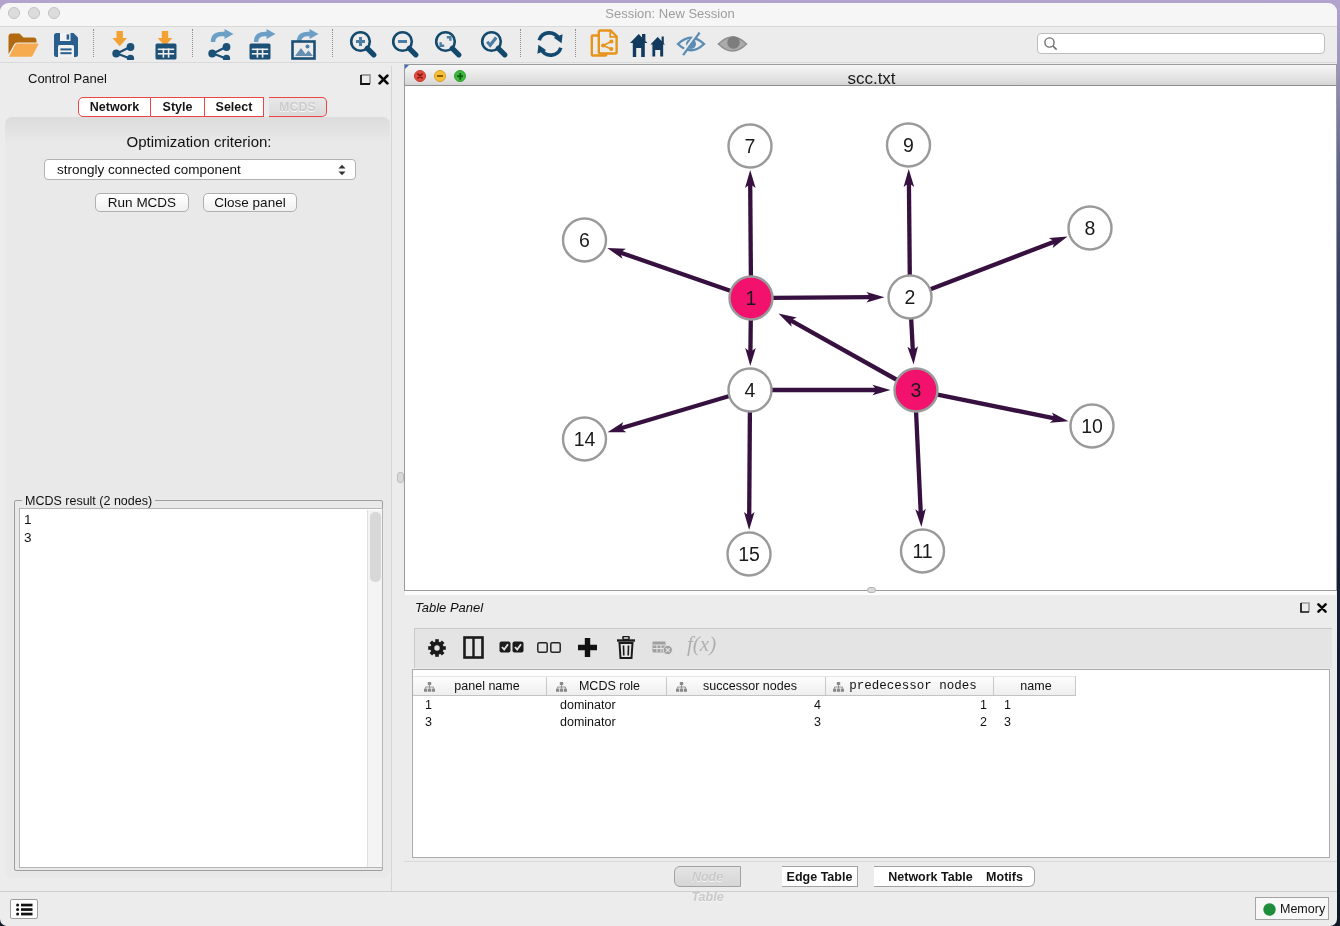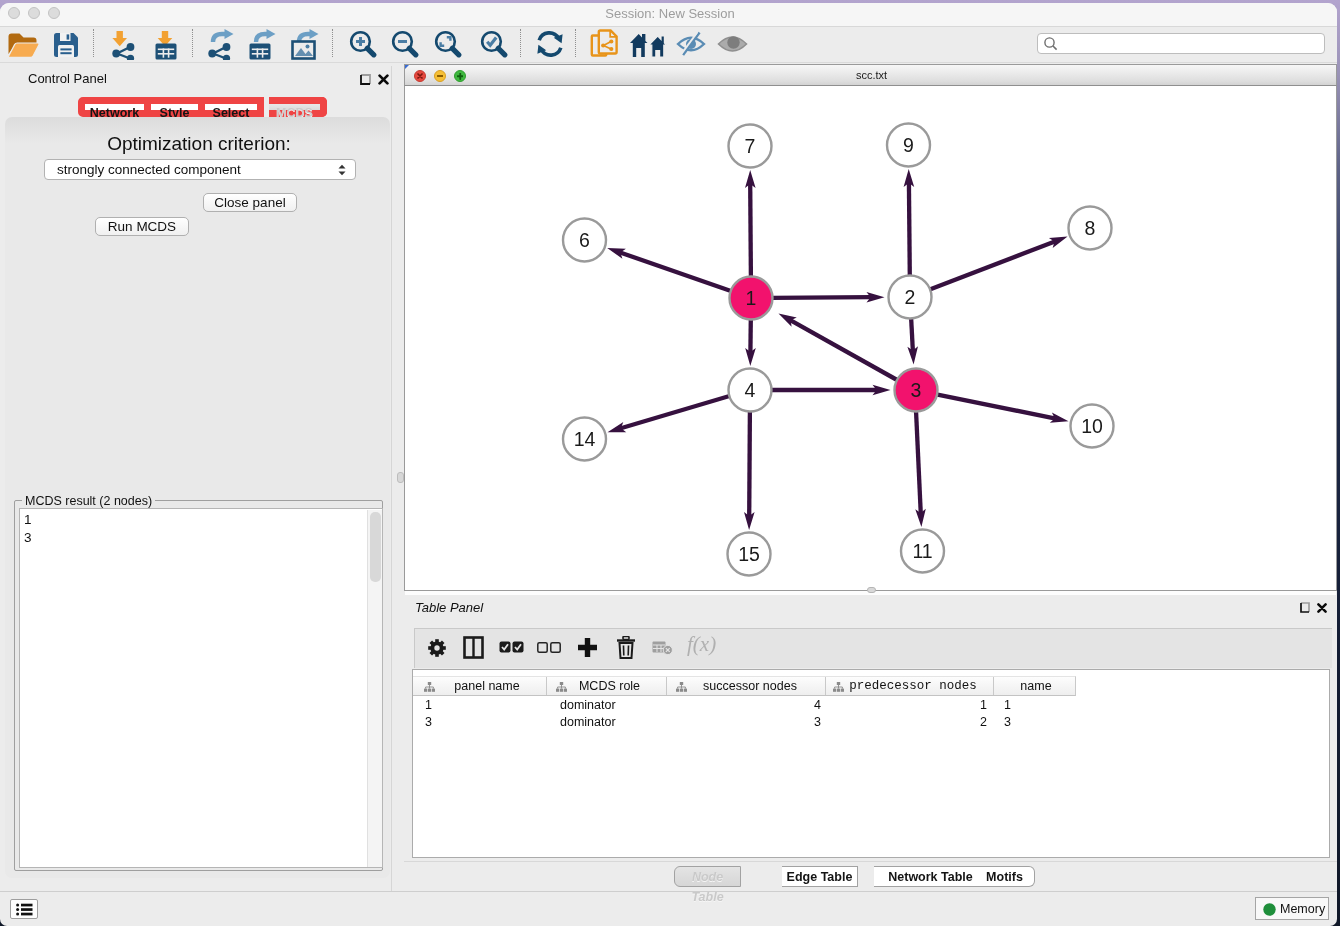--- a/index.html
+++ b/index.html
@@ -21,26 +21,26 @@
   background:#dcdcdc; border:1px solid #c3c3c3; top:7px; }
 .apptitle { position:absolute; top:6px; left:0; width:1340px; text-align:center;
   font-size:13px; color:#9d9d9d; }
 
 .toolbar-line { position:absolute; left:0; top:62px; width:1337px; height:1px; background:#dadada; }
 .tsep { position:absolute; top:29px; height:28px; width:0; border-left:1px dotted #8f8f8f; }
 .searchbox { position:absolute; left:1037px; top:33px; width:288px; height:21px;
   background:#fff; border:1px solid #bdbdbd; border-radius:4px; }
 
 .cp-title { position:absolute; left:28px; top:71px; font-size:13px; color:#111; }
-.cp-tab { position:absolute; top:97px; height:20px; background:#fff; border:7px solid #ef4444;
+.cp-tab { position:absolute; top:97px; height:20px; background:#fff; border:1px solid #ef4444;
   font-size:12.5px; font-weight:bold; color:#151515; text-align:center; line-height:19px; }
 .cp-panel { position:absolute; left:5px; top:117px; width:385px; height:761px;
   background:linear-gradient(180deg,#dcdcdc 0,#e9e9e9 26px,#e9e9e9 100%);
   border-radius:7px; }
-.opt-label { position:absolute; left:0; top:133px; width:398px; text-align:center; font-size:19px; color:#111; }
+.opt-label { position:absolute; left:0; top:133px; width:398px; text-align:center; font-size:15px; color:#111; }
 .cp-select { position:absolute; left:44px; top:159px; width:312px; height:21px;
   background:#fff; border:1px solid #b2b2b2; border-radius:4px;
   font-size:13.5px; color:#111; line-height:19px; padding-left:12px; }
 .cp-btn { position:absolute; top:193px; height:19px; background:linear-gradient(#ffffff,#f0f0f0);
   border:1px solid #b0b0b0; border-radius:5px; font-size:13.5px; color:#111;
   text-align:center; line-height:17px; }
 .fieldset { position:absolute; left:14px; top:500px; width:369px; height:371px;
   border:1px solid #9f9f9f; border-radius:2px; }
 .fieldset-legend { position:absolute; left:22px; top:494px; background:#e9e9e9;
   font-size:12.5px; color:#111; padding:0 3px; }
@@ -56,21 +56,21 @@
 .hsplit-handle { position:absolute; left:867px; top:587px; width:9px; height:6px;
   background:#d8d8d8; border:1px solid #b5b5b5; border-radius:3px; }
 
 .netwin { position:absolute; left:404px; top:86px; width:933px; height:505px;
   border:1px solid #9a9a9a; border-top:none; background:#fff; }
 .netwin-title { position:absolute; left:404px; top:64px; width:933px; height:22px;
   background:linear-gradient(#f7f7f7,#dedede 80%,#d3d3d3); border:1px solid #9a9a9a;
   border-bottom:1px solid #8f8f8f; }
 .nw-circle { position:absolute; top:5px; width:12px; height:12px; border-radius:50%; }
 .netwin-label { position:absolute; top:4px; left:0; width:933px; text-align:center;
-  font-size:11px; color:#1a1a1a; }
+  font-size:17px; color:#1a1a1a; }
 
 .tp-title { position:absolute; left:415px; top:600px; font-size:13px; color:#111;font-style:italic; }
 .tp-toolbar { position:absolute; left:414px; top:628px; width:918px; height:40px;
   background:#e4e4e4; border-top:1px solid #c9c9c9; border-left:1px solid #c9c9c9; }
 .tablebox { position:absolute; left:412px; top:669px; width:918px; height:189px;
   background:#fff; border:1px solid #ababab; }
 .thead { position:absolute; left:0px; top:6px; width:663px; height:20px;
   background:linear-gradient(#fdfdfd,#eeeeee); border-bottom:1px solid #c3c3c3; border-top:1px solid #e4e4e4; border-right:1px solid #c9c9c9;}
 .th-sep { position:absolute; top:1px; width:1px; height:18px; background:#c9c9c9; }
 .th-label { position:absolute; top:3px; font-size:12.5px; color:#111; text-align:center; }
@@ -264,21 +264,21 @@
 <div class="cp-tab" style="left:205px;width:59px;border-left:none;">Select</div>
 <div class="cp-tab" style="left:269px;width:58px;border-left:none;border-radius:0 5px 5px 0;background:linear-gradient(#e8e8e8,#dadada);color:#cccccc;text-shadow:0 1px 0 #f8f8f8;">MCDS</div>
 <div class="cp-panel"></div>
 <div class="opt-label">Optimization criterion:</div>
 <div class="cp-select">strongly connected component
   <svg style="position:absolute;right:8px;top:3px;" width="10" height="14" viewBox="0 0 10 14">
     <path d="M1.5 5.5 L5 1.8 L8.5 5.5z" fill="#333"></path>
     <path d="M1.5 8.5 L5 12.2 L8.5 8.5z" fill="#333"></path>
   </svg>
 </div>
-<div class="cp-btn" style="left:95px;width:94px;margin-top:24px;">Run MCDS</div>
+<div class="cp-btn" style="left:95px;width:94px;">Run MCDS</div>
 <div class="cp-btn" style="left:203px;width:94px;">Close panel</div>
 <div class="fieldset"></div>
 <div class="fieldset-legend">MCDS result (2 nodes)</div>
 <div class="mcds-text">1<br>3
   <div class="mcds-scroll">
       <div style="position:absolute;left:2px;top:2px;width:11px;height:70px;background:#d8d8d8;border-radius:5px;"></div>
     </div>
 </div>
 
 <div class="vsplit-line"></div>

